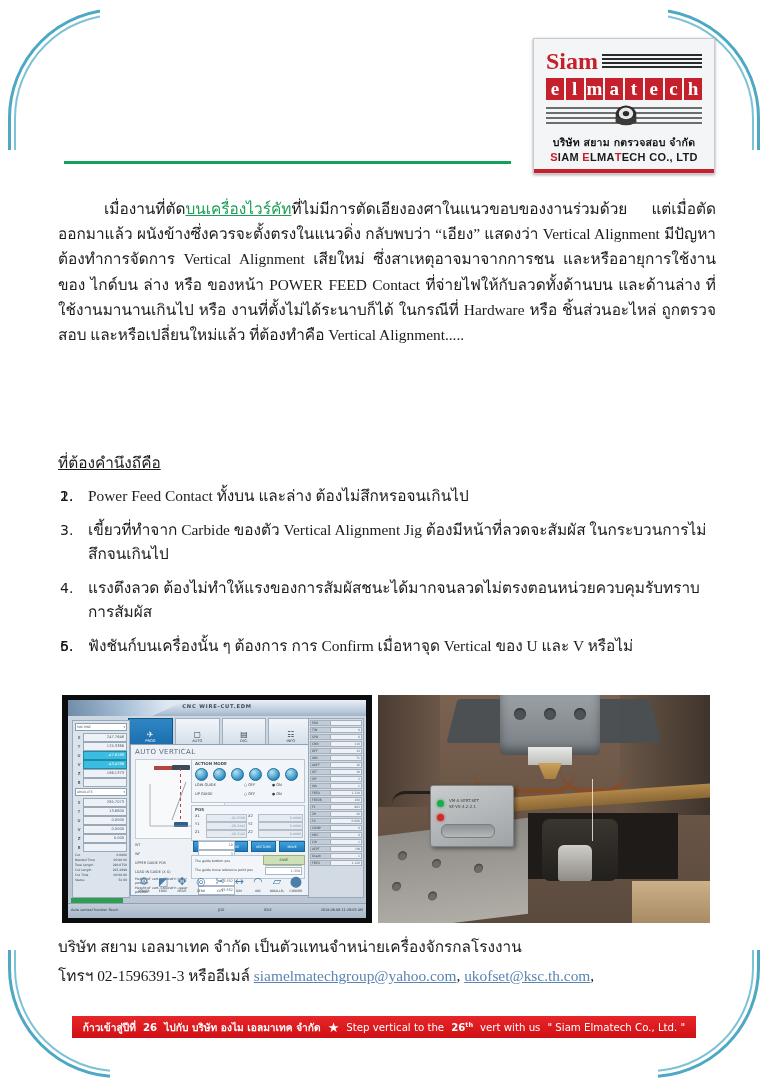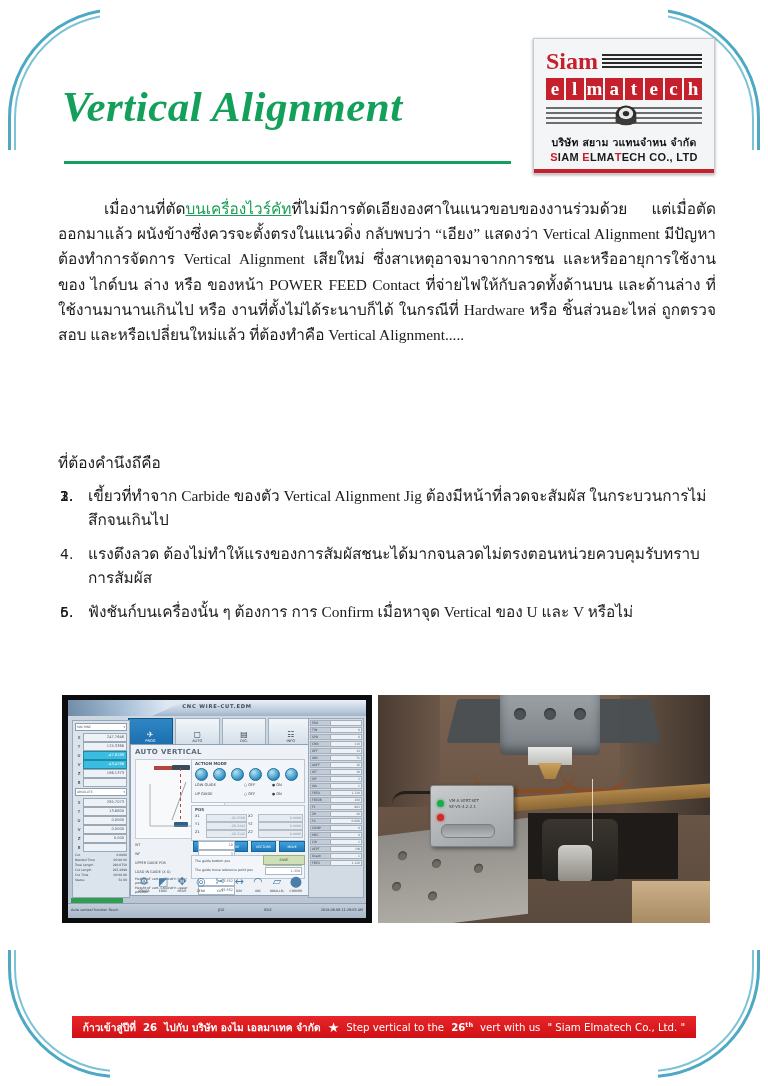--- a/index.html
+++ b/index.html
@@ -105,21 +105,21 @@
   }
   .para{margin:0 0 2px 0;text-indent:46px;}
   .para2{margin:6px 0 0 0;text-indent:46px;}
   .green-link{color:#1a9e55;text-decoration:underline;}
 
   .considerations{
     position:absolute;left:58px;top:452px;width:658px;
     font-size:15.4px;color:#1b1b1b;
     font-family:"Liberation Serif","DejaVu Serif",serif;
   }
-  .considerations .head{margin:0 0 8px 0;line-height:22px;}
+  .considerations .head{margin:0 0 8px 0;line-height:22px;text-decoration:underline;}
   ol.clist{margin:0;padding:0;list-style:none;}
   ol.clist li{
     position:relative;padding-left:30px;margin-bottom:10px;
     line-height:24px;
   }
   ol.clist li .num{
     position:absolute;left:2px;top:0;width:20px;
     font-family:"DejaVu Sans","Liberation Sans",sans-serif;
     font-size:14px;color:#1b1b1b;
   }
@@ -177,21 +177,21 @@
     text-align:right;padding-right:2px;font-size:3.6px;color:#4a5663;line-height:7px;
   }
   .axis-row .val.hi{background:#39bde0;color:#fff;border-color:#1e8aa8;}
   .mini-list{margin:2px;font-size:3px;line-height:5px;color:#3c4854;}
   .mini-list div{display:flex;justify-content:space-between;}
   .hmi-main{
     position:absolute;left:62px;top:44px;right:56px;bottom:22px;
     background:#eef2f7;border:1px solid #8ea2b6;
   }
   .hmi-main-title{
-    position:absolute;left:4px;top:3px;font-size:7px;font-weight:bold;color:#5a6b7c;letter-spacing:.4px;text-align:center;
+    position:absolute;left:4px;top:3px;font-size:7px;font-weight:normal;color:#5a6b7c;letter-spacing:.4px;text-align:center;
   }
   .diagram{
     position:absolute;left:4px;top:14px;width:88px;height:78px;
     background:#f7f9fb;border:1px solid #c3cfda;
   }
   .diag-wire{position:absolute;left:44px;top:8px;width:1px;height:56px;
     background:repeating-linear-gradient(180deg,#b4443c 0 3px,transparent 3px 6px);}
   .diag-guide-top{position:absolute;left:36px;top:5px;width:18px;height:5px;background:#3a4a5a;border-radius:1px;}
   .diag-guide-bot{position:absolute;left:38px;top:62px;width:14px;height:5px;background:#2f5e8a;border-radius:1px;}
   .diag-arrows{position:absolute;left:18px;top:6px;width:22px;height:4px;background:#b4443c;}
@@ -312,21 +312,20 @@
 <div class="page">
 
   <div class="frame-outer"></div>
   <div class="frame-inner"></div>
   <div class="mask mask-top"></div>
   <div class="mask mask-bot"></div>
   <div class="mask mask-left"></div>
   <div class="mask mask-right"></div>
 
   <div class="header">
-    <div class="doc-title">Vertical Alignment</div>
     <div class="doc-title-rule"></div>
 
     <div class="logo">
       <div class="logo-inner">
         <div class="logo-row1">
           <div class="logo-siam">Siam</div>
           <div class="logo-bars">
             <i></i>
               <i></i>
               <i></i>
@@ -350,39 +349,40 @@
               <i></i>
               <i></i>
           </div>
           <svg class="logo-gear" viewBox="0 0 40 32">
             <ellipse cx="20" cy="14" rx="13" ry="11" fill="#2b2b2b"></ellipse>
             <ellipse cx="20" cy="13" rx="9" ry="7.5" fill="#e8e8e8"></ellipse>
             <ellipse cx="20" cy="13" rx="4" ry="3.4" fill="#2b2b2b"></ellipse>
             <path d="M7 16 L7 24 Q20 31 33 24 L33 16 Q20 24 7 16 Z" fill="#3a3a3a"></path>
           </svg>
         </div>
-        <div class="logo-th">บริษัท สยาม วแทนจำหน จำกัด</div>
+        <div class="logo-th">บริษัท สยาม กตรวจสอบ จำกัด</div>
         <div class="logo-en"><b>S</b>IAM <b>E</b>LMA<b>T</b>ECH CO., LTD</div>
       </div>
       <div class="logo-footbar"></div>
     </div>
   </div>
 
   <div class="body-text">
     <p class="para"><span>เมื่องานที่ตัด</span><a class="green-link" href="#">บนเครื่องไวร์คัท</a><span>ที่ไม่มีการตัดเอียงองศาในแนวขอบของงานร่วมด้วย แต่เมื่อตัดออกมาแล้ว ผนังข้างซึ่งควรจะตั้งตรงในแนวดิ่ง กลับพบว่า “เอียง” แสดงว่า  Vertical Alignment มีปัญหา ต้องทำการจัดการ Vertical Alignment เสียใหม่ ซึ่งสาเหตุอาจมาจากการชน และหรืออายุการใช้งานของ ไกด์บน ล่าง หรือ ของหน้า POWER FEED Contact ที่จ่ายไฟให้กับลวดทั้งด้านบน และด้านล่าง ที่ใช้งานมานานเกินไป หรือ งานที่ตั้งไม่ได้ระนาบก็ได้ ในกรณีที่ Hardware หรือ ชิ้นส่วนอะไหล่ ถูกตรวจสอบ และหรือเปลี่ยนใหม่แล้ว ที่ต้องทำคือ Vertical Alignment.....</span></p>
   </div>
 
   <div class="considerations">
     <p class="head">ที่ต้องคำนึงถึคือ</p>
     <ol class="clist">
       <li>
         <span class="num">1.</span>
       </li>
       <li>
         <span class="num">2.</span>
+        <span>Power Feed Contact ทั้งบน และล่าง ต้องไม่สึกหรอจนเกินไป</span>
       </li>
       <li>
         <span class="num">3.</span>
         <span>เขี้ยวที่ทำจาก Carbide ของตัว Vertical Alignment Jig ต้องมีหน้าที่ลวดจะสัมผัส ในกระบวนการไม่สึกจนเกินไป</span>
       </li>
       <li>
         <span class="num">4.</span>
         <span>แรงตึงลวด ต้องไม่ทำให้แรงของการสัมผัสชนะได้มากจนลวดไม่ตรงตอนหน่วยควบคุมรับทราบการสัมผัส</span>
       </li>
       <li>
@@ -750,20 +750,24 @@
           <span class="led r"></span>
           <span class="lbl"><span>VM-A.VERT.SET</span><br><span>SE-VS-4.2.2.1</span></span>
           <span class="slot"></span>
         </div>
         <div class="m-wire"></div>
         <div class="m-brick"></div>
       </div>
     </div>
   </div>
 
+  <div class="contact">
+    <div>บริษัท สยาม เอลมาเทค จำกัด เป็นตัวแทนจำหน่ายเครื่องจักรกลโรงงาน</div>
+    <div><span>โทรฯ 02-1596391-3 หรืออีเมล์ </span><a class="mail-link" href="#">siamelmatechgroup@yahoo.com</a><span>, </span><a class="mail-link" href="#">ukofset@ksc.th.com</a><span>,</span></div>
+  </div>
 
   <div class="footer-banner">
     <span class="fb-th">ก้าวเข้าสู่ปีที่</span>
     <span class="fb-num">26</span>
     <span class="fb-th">ไปกับ บริษัท องไม เอลมาเทค จำกัด</span>
     <span class="fb-star">★</span>
     <span class="fb-en">Step vertical to the</span>
     <span class="fb-num"><span>26</span><span class="fb-sup">th</span></span>
     <span class="fb-en">vert with us</span>
     <span class="fb-en">" Siam Elmatech Co., Ltd. "</span>

